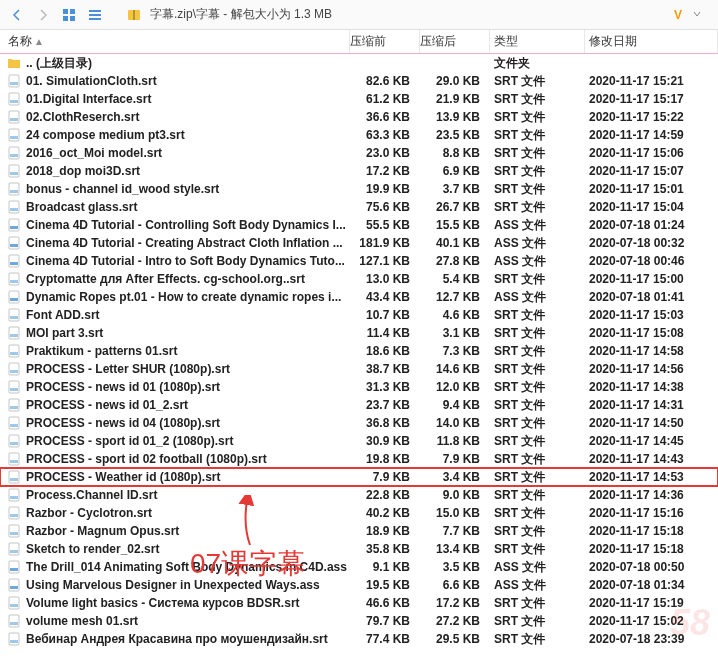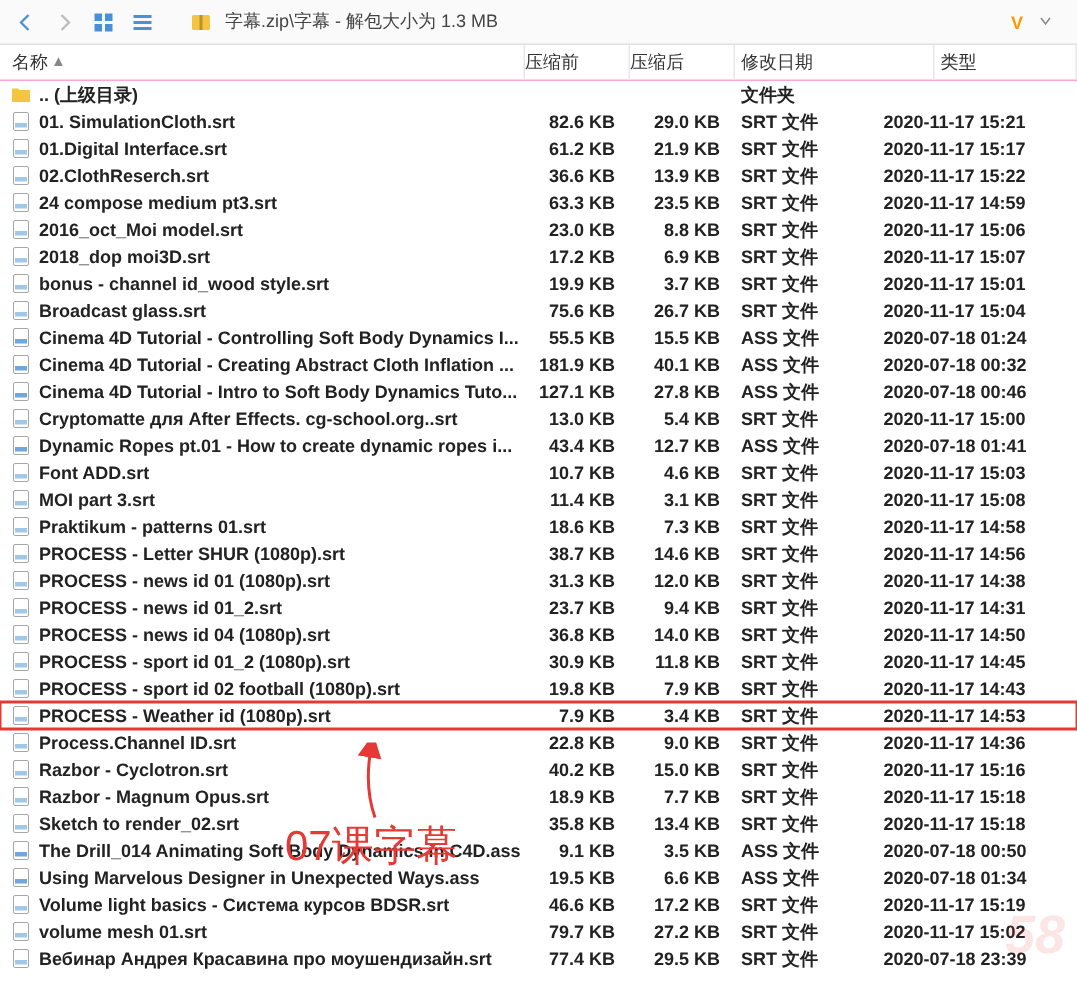--- a/index.html
+++ b/index.html
@@ -170,25 +170,25 @@
   <div class="hdr col-name">
       <span>名称</span>
       <span class="hdr-sort">▲</span>
     </div>
   <div class="hdr col-pre">
       <span>压缩前</span>
     </div>
   <div class="hdr col-post">
       <span>压缩后</span>
     </div>
+  <div class="hdr col-type">
+      <span>类型</span>
+    </div>
   <div class="hdr col-date">
       <span>修改日期</span>
-    </div>
-  <div class="hdr col-type">
-      <span>类型</span>
     </div>
 </div>
 
 <div class="file-list" id="file-list">
     <div class="file-row">
       <span class="ficon">
         <svg width="14" height="14" viewBox="0 0 14 14">
           <path d="M1 3 L5 3 L6 4 L13 4 L13 12 L1 12 Z" fill="#f4c542"></path>
         </svg>
       </span>

